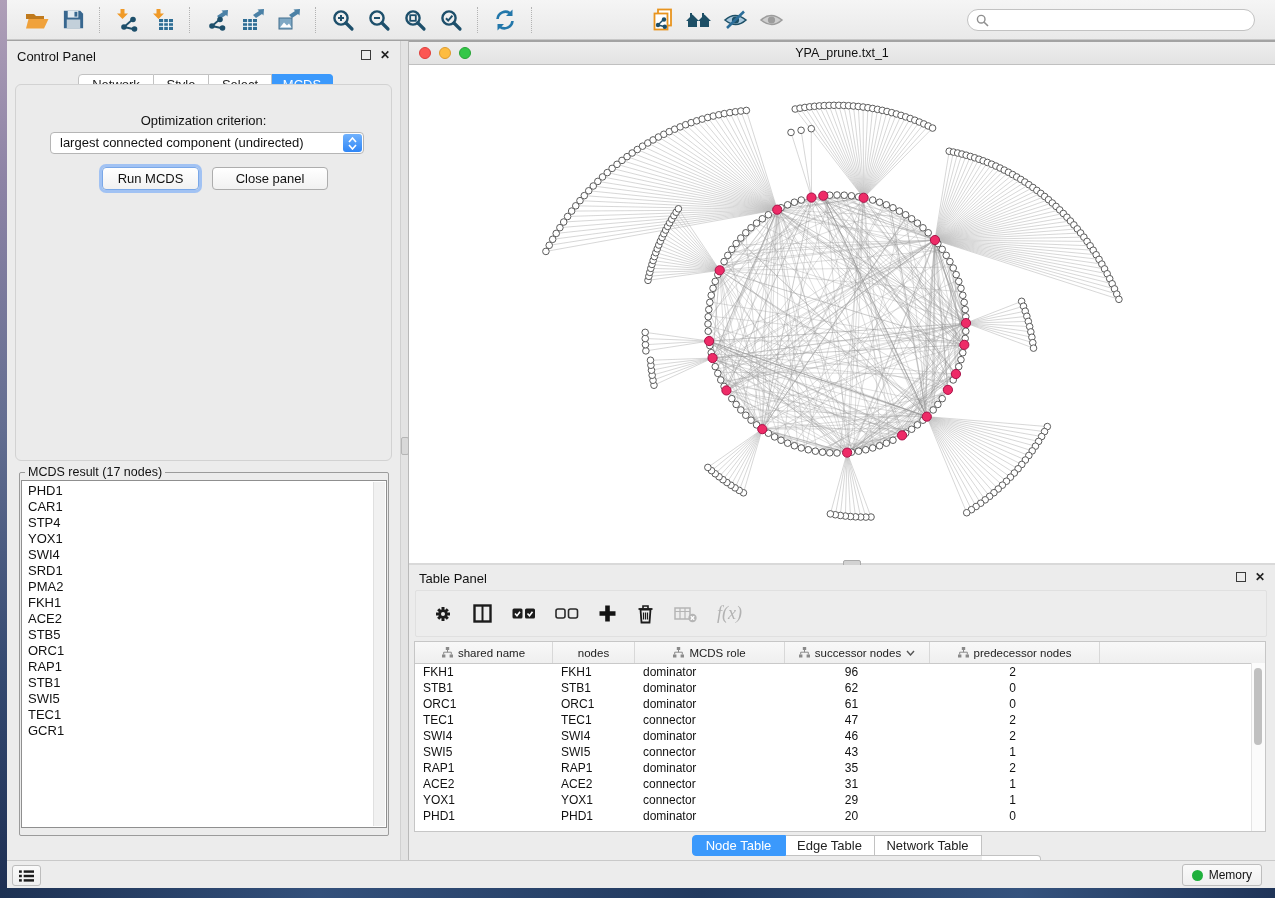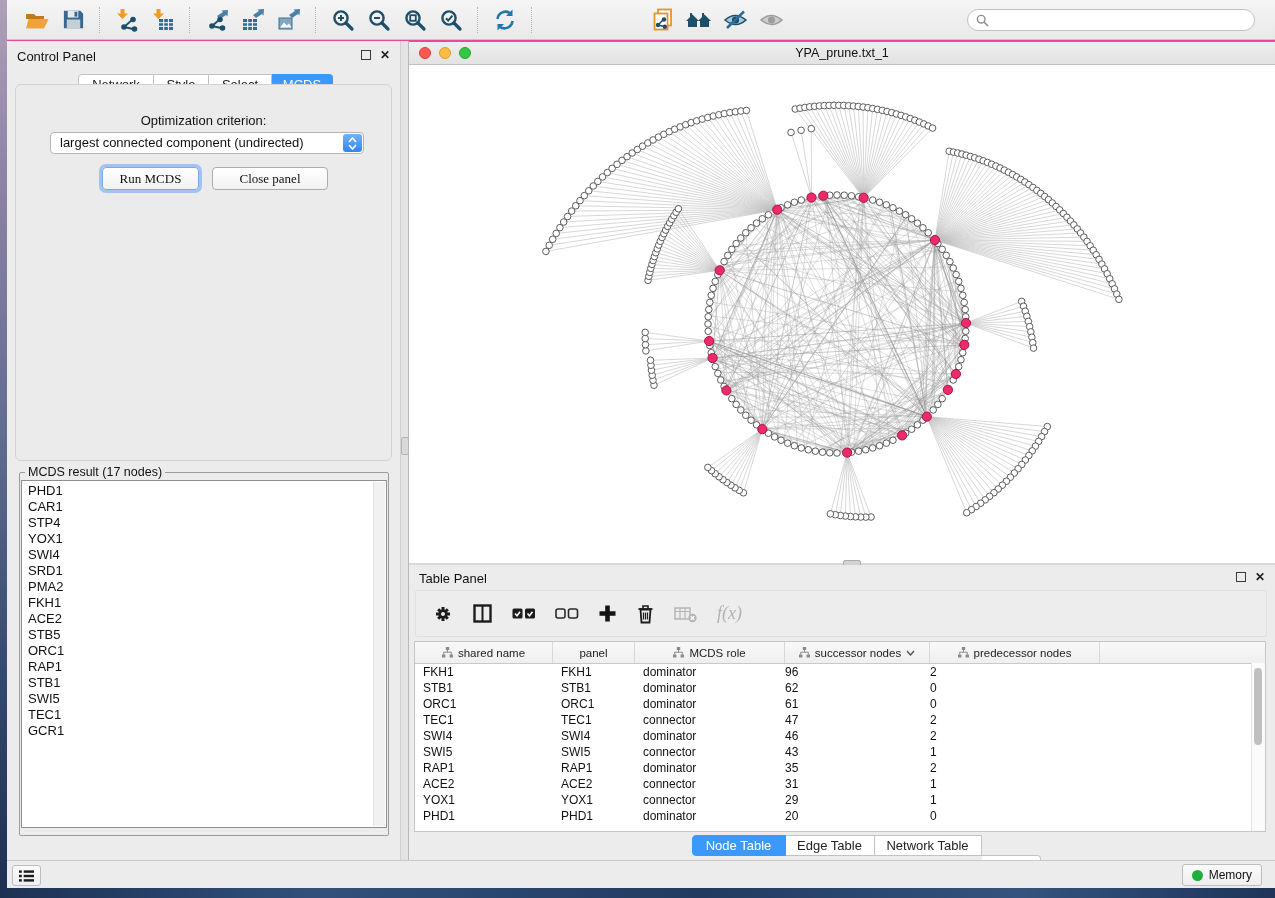--- a/index.html
+++ b/index.html
@@ -5,21 +5,21 @@
   html,body{margin:0;padding:0}
   body{width:1275px;height:898px;position:relative;overflow:hidden;
        font-family:"Liberation Sans",sans-serif;background:#22395e;color:#111;
        -webkit-font-smoothing:antialiased}
   
   #desktop-left{position:absolute;left:0;top:0;width:7px;height:898px;
     background:linear-gradient(180deg,#af9fb8 0%,#8d83a5 20%,#626d90 48%,#344970 75%,#1d2e52 100%)}
   #desktop-bottom{position:absolute;left:0;top:888px;width:1275px;height:10px;
     background:linear-gradient(90deg,#1d3153,#33507b 25%,#223a5f 55%,#35537e 80%,#1f3458)}
   
-  #app{position:absolute;left:7px;top:0;width:1268px;height:888px;background:#ec4899}
+  #app{position:absolute;left:7px;top:0;width:1268px;height:888px;background:#a3a3a3}
   
   #toolbar{position:absolute;left:0;top:0;width:100%;height:40px;box-sizing:border-box;
     background:linear-gradient(#f5f5f5,#e9e9e9);border-bottom:1px solid #c7c7c7;
     display:flex;align-items:center;padding:0 12px}
   .tb-btn{width:32px;height:30px;display:flex;align-items:center;justify-content:center;
     background:none;border:none;padding:0;margin:0 2px}
   .tb-sep{width:1px;height:26px;border-left:1px dotted #b3b3b3;margin:0 8px}
   .gap-wide{width:104px}
   #search-wrap{margin-left:auto;margin-right:8px;position:relative}
   #search-input{width:250px;height:20px;border:1px solid #c2c2c2;border-radius:12px;
@@ -43,21 +43,21 @@
   #cp-body{position:absolute;left:8px;top:43px;width:375px;height:375px;
     background:#ebebeb;border:1px solid #d2d2d2;border-radius:6px}
   #opt-label{position:absolute;left:0;top:28px;width:100%;text-align:center;font-size:13px}
   #criterion-dropdown{position:absolute;left:34px;top:47px;width:314px;height:22px;
     background:#fff;border:1px solid #b5b5b5;border-radius:4px;box-sizing:border-box;
     font-size:13px;line-height:20px;padding-left:9px}
   #dd-stepper{position:absolute;right:1px;top:1px;width:19px;height:18px;border-radius:3px;
     background:linear-gradient(#71b2fd,#2f86f6);display:flex;flex-direction:column;
     align-items:center;justify-content:center;gap:1px}
   .mac-btn{height:23px;background:linear-gradient(#ffffff,#f1f1f1);border:1px solid #adadad;
-    border-radius:4px;font-size:13px;font-family:Liberation Serif, serif;color:#111;padding:0 12px;position:absolute}
+    border-radius:4px;font-size:13px;font-family:Liberation Sans, sans-serif;color:#111;padding:0 12px;position:absolute}
   #run-btn{left:86px;top:82px;width:97px;box-shadow:0 0 0 3px rgba(100,160,250,.55);border-color:#7aa8e8}
   #closepanel-btn{left:196px;top:82px;width:116px}
   #mcds-fieldset{position:absolute;left:12px;top:424px;width:370px;height:371px;
     border:1px solid #9b9b9b;margin:0;padding:1px;box-sizing:border-box;border-radius:2px}
   #mcds-fieldset legend{font-size:12.5px;padding:0 3px;margin-left:4px}
   #mcds-list{background:#fff;border:1px solid #8f8f8f;height:344px;position:relative;
     overflow:hidden;padding:2px 14px 0 6px;font-size:13px;line-height:16px}
   #mcds-scroll{position:absolute;right:1px;top:1px;bottom:1px;width:11px;background:#f1f1f1;
     border-left:1px solid #e0e0e0}
   .mcds-item{height:16px}
@@ -90,21 +90,21 @@
   .fx{font-family:"Liberation Serif",serif;font-style:italic;font-size:18px;color:#b2b2b2}
   #tp-table{position:absolute;left:5px;top:76px;width:852px;height:191px;background:#fff;
     border:1px solid #c6c6c6;box-sizing:border-box;overflow:hidden}
   #tbl-header{display:flex;height:21px;background:linear-gradient(#f8f8f8,#efefef);
     border-bottom:1px solid #c9c9c9}
   .th{box-sizing:border-box;border-right:1px solid #d8d8d8;display:flex;align-items:center;
     justify-content:center;gap:5px;font-size:11.5px;color:#222;height:100%}
   .tr{display:flex;height:16px;align-items:center;font-size:12px}
   .td{box-sizing:border-box;overflow:hidden;white-space:nowrap}
   .td.txt{padding-left:8px;text-align:left}
-  .td.num{text-align:left}
+  .td.num{text-align:center}
   #tbl-scroll{position:absolute;right:0;top:21px;bottom:0;width:13px;background:#fbfbfb;
     border-left:1px solid #e4e4e4}
   #tbl-thumb{position:absolute;left:2px;top:5px;width:8px;height:77px;background:#c0c0c0;border-radius:5px}
   #tp-tabs{position:absolute;left:0;top:270px;width:100%;display:flex;justify-content:center}
   
   #status-bar{position:absolute;left:0;top:860px;width:100%;height:28px;background:#ececec;
     border-top:1px solid #c9c9c9;box-sizing:border-box}
   #list-btn{position:absolute;left:5px;top:4px;width:29px;height:21px;background:linear-gradient(#fafafa,#efefef);
     border:1px solid #bdbdbd;border-radius:3px;display:flex;align-items:center;justify-content:center}
   #memory-btn{position:absolute;right:13px;top:3px;height:22px;padding:0 9px;
@@ -1242,21 +1242,21 @@
               <g fill="#8a8a8a">
                 <rect x="3.8" y="0" width="3.4" height="3"></rect>
                 <rect x="0" y="7.5" width="3.4" height="3"></rect>
                 <rect x="7.6" y="7.5" width="3.4" height="3"></rect>
               </g>
               <path d="M5.5 3v2.2M1.7 7.5V5.2h7.6v2.3" stroke="#8a8a8a" fill="none"></path>
             </svg>
             <span>shared name</span>
           </div>
           <div class="th" style="width: 82px;">
-            <span>panel</span>
+            <span>nodes</span>
           </div>
           <div class="th" style="width: 150px;">
             <svg width="11" height="11" viewBox="0 0 11 11">
               <g fill="#8a8a8a">
                 <rect x="3.8" y="0" width="3.4" height="3"></rect>
                 <rect x="0" y="7.5" width="3.4" height="3"></rect>
                 <rect x="7.6" y="7.5" width="3.4" height="3"></rect>
               </g>
               <path d="M5.5 3v2.2M1.7 7.5V5.2h7.6v2.3" stroke="#8a8a8a" fill="none"></path>
             </svg>

